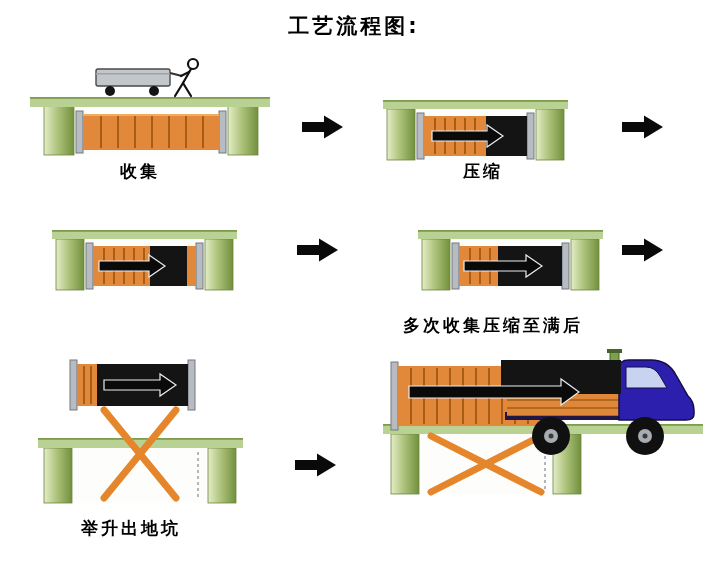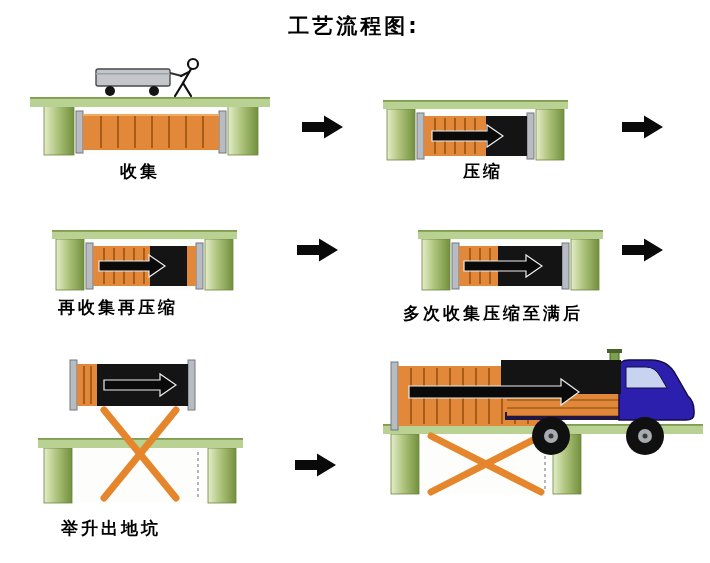--- a/index.html
+++ b/index.html
@@ -26,22 +26,22 @@
   .a2 { left:622px; top:114px; }
   .a3 { left:297px; top:237px; }
   .a4 { left:622px; top:237px; }
   .a5 { left:295px; top:452px; }
 
   .caption { position:absolute; font-size:17px; font-weight:bold;
              letter-spacing:3px; white-space:nowrap; }
   .c1 { left:99px;  top:160px;margin-left:21px; }
   .c2 { left:463px; top:160px;text-align:right; }
   .c3 { left:58px;  top:296px; }
-  .c4 { left:403px; top:302px; }
-  .c5 { left:61px;  top:517px; }
+  .c4 { left:403px; top:314px; }
+  .c5 { left:81px;  top:517px; }
   .c6 { left:408px; top:527px; }
 
   
   .f-white  { fill:#fdfdfb; }
   .f-ground { fill:var(--ground-green,#b9d192); }
   .f-gedge  { fill:var(--ground-edge,#7e9c4e); }
   .f-orange { fill:var(--container-orange,#e2883a); }
   .f-stripe { fill:#a85c16; }
   .f-hilite { fill:#f2ab61; }
   .f-block  { fill:var(--compressed-block,#141414); }
@@ -321,17 +321,16 @@
       </svg>
   </div>
   <div class="flow-arrow a5">
     <svg viewBox="0 0 42 26">
         <polygon class="f-arrow" points="0,8 22,8 22,1.5 41,13 22,24.5 22,18 0,18"></polygon>
       </svg>
   </div>
 
   <div class="caption c1">收集</div>
   <div class="caption c2">压缩</div>
-  <div class="caption c3">再收集再压缩</div>
   <div class="caption c4">多次收集压缩至满后</div>
   <div class="caption c5">举升出地坑</div>
 
 </div>
 
 </body></html>

